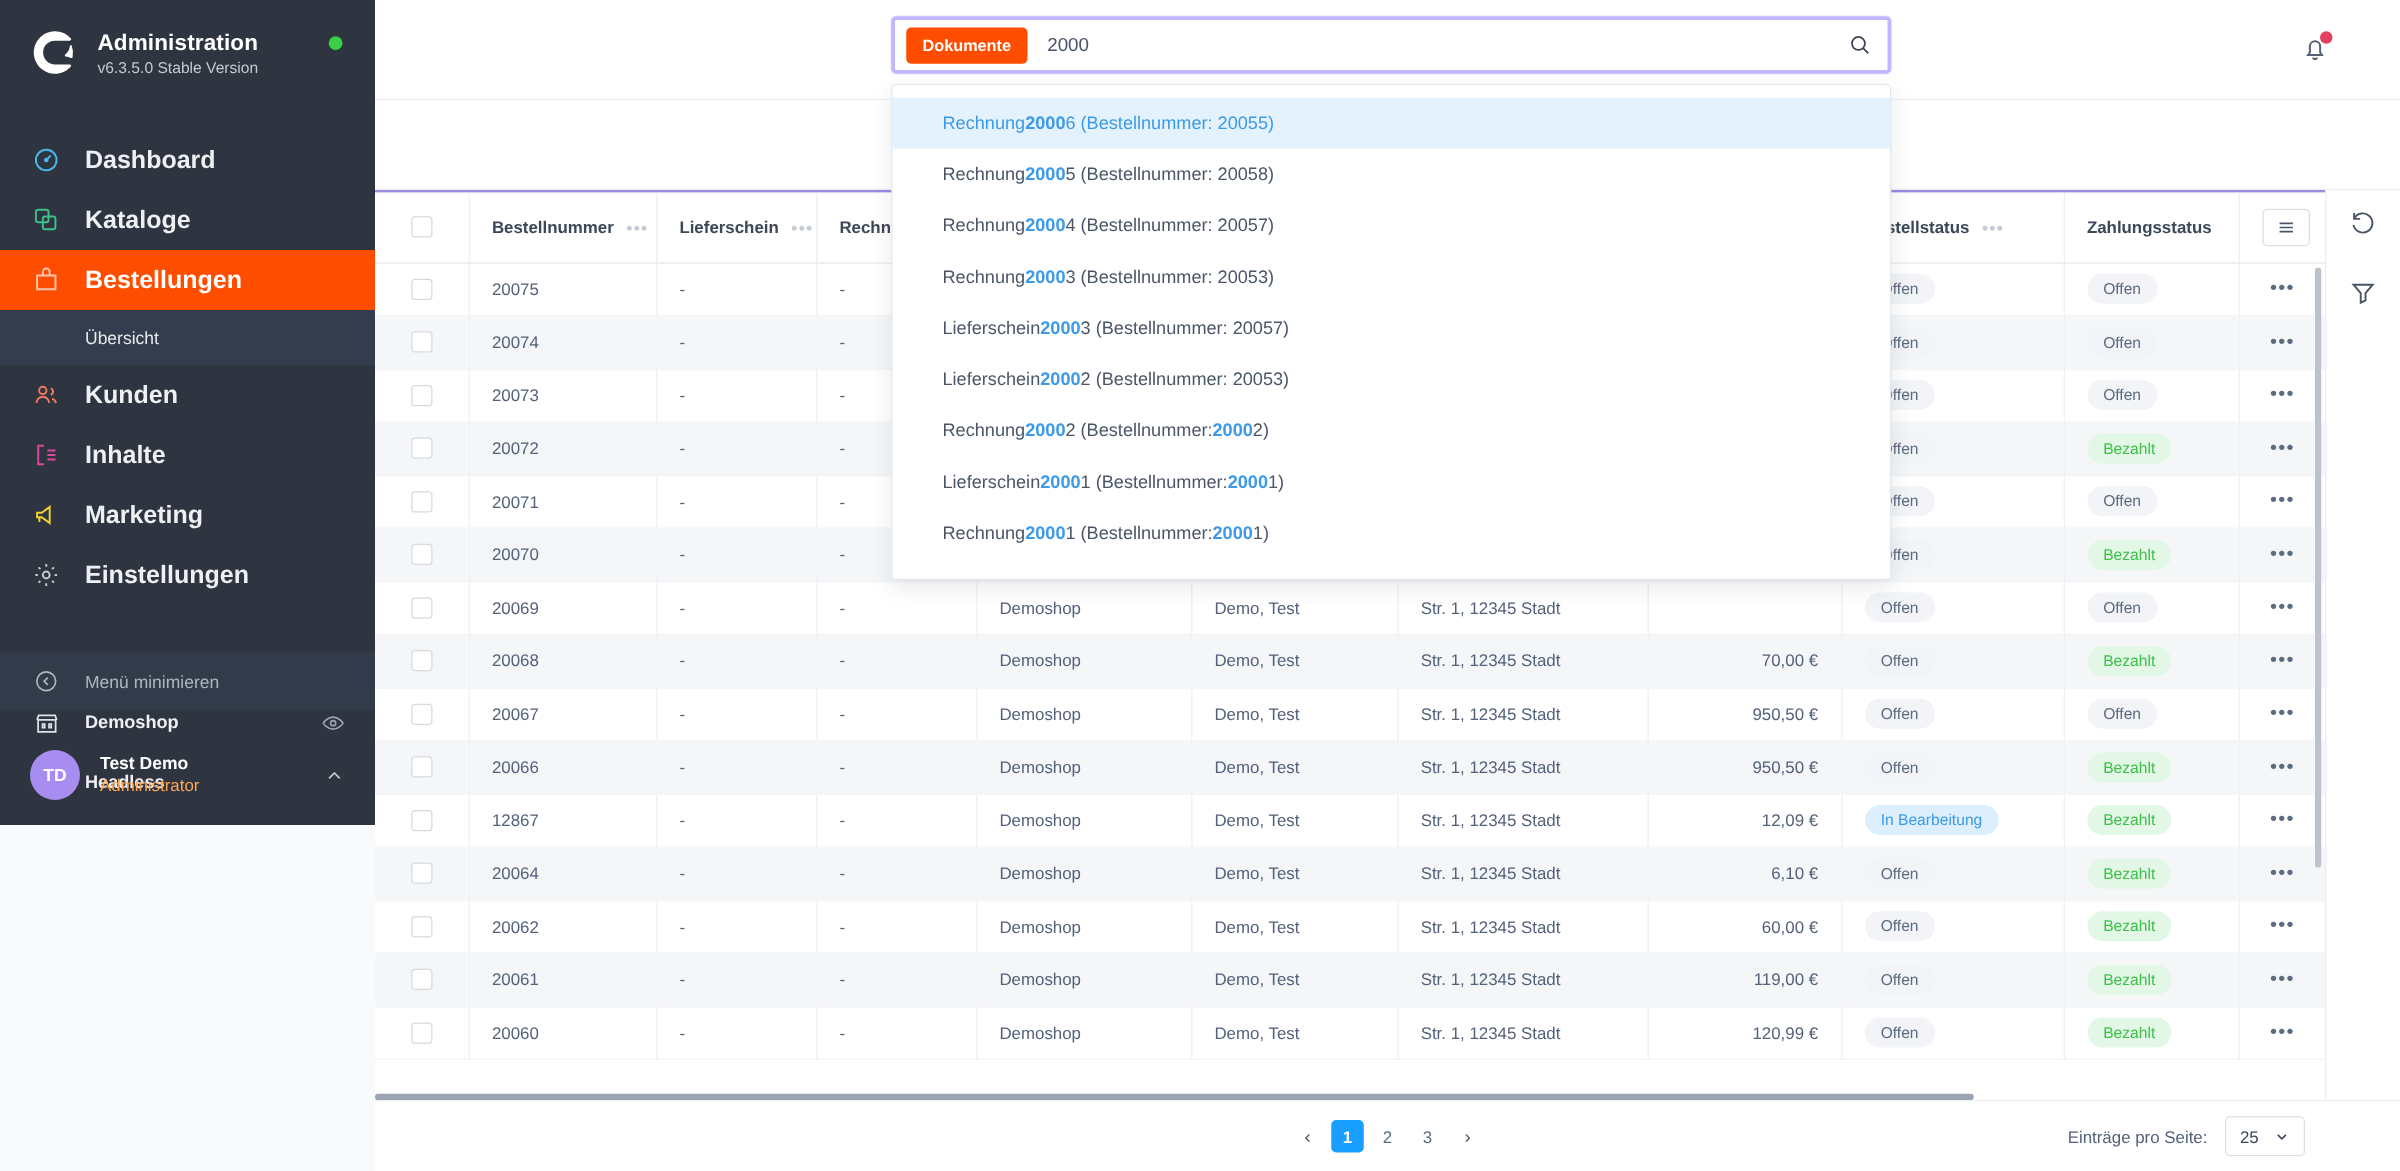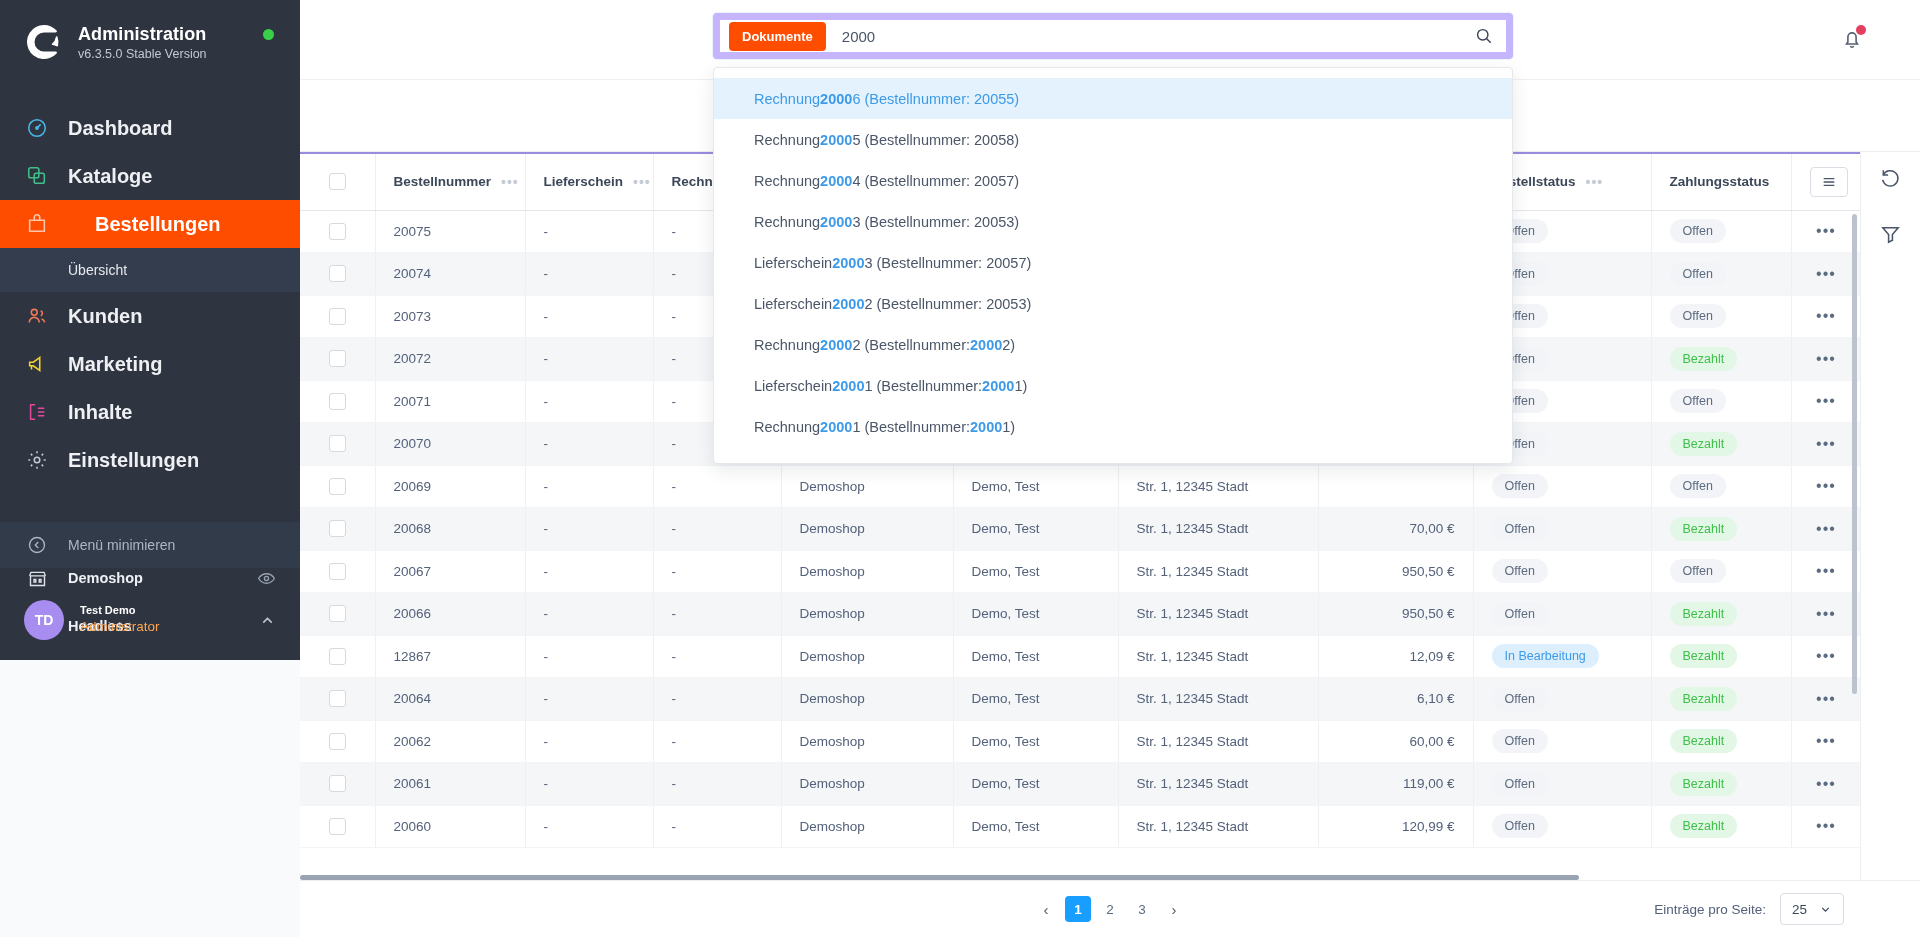--- a/index.html
+++ b/index.html
@@ -35,21 +35,21 @@
   }
 
   .sb-nav { margin-top: 24px; }
   .sb-item {
     display: flex; align-items: center;
     height: 48px; padding: 0 24px;
     cursor: pointer; position: relative;
   }
   .sb-item .ico { width: 26px; flex: 0 0 26px; display:flex; align-items:center; justify-content:center; margin-right: 18px; }
   .sb-item .lbl { font-size: 20px; font-weight: bold; color: #eef0f3; }
-  .sb-item.active { background: #ff4d00; gap: 27px; }
+  .sb-item.active { background: #ff4d00; }
   .sb-item.active .lbl { color: #fff; }
   .sb-sub {
     background: #343d4d; height: 44px;
     display: flex; align-items: center;
     padding-left: 68px; cursor: pointer;
   }
   .sb-sub .lbl { font-size: 14px; color: #e8eaee; }
 
   .sb-sec {
     margin-top: 34px;
@@ -78,37 +78,37 @@
     display: flex; align-items: center; padding: 0 24px;
     cursor: pointer;
   }
   .avatar {
     width: 40px; height: 40px; border-radius: 50%;
     background: #a78df0; color: #fff; font-size: 14px; font-weight: bold;
     display:flex; align-items:center; justify-content:center;
     flex: 0 0 40px; margin-right: 16px;
   }
   .sb-user-names { display:flex; flex-direction: column; flex:1; }
-  .sb-user-name { font-size: 11px; font-weight: bold; color: #fff; line-height:1.35; }
+  .sb-user-name { font-size: 14px; font-weight: bold; color: #fff; line-height:1.35; }
   .sb-user-role { font-size: 13.5px; color: #ffa552; line-height:1.35; }
   .sb-caret { color: #c3c8d1; display:flex; }
 
   
   .main { flex: 1; height: 937px; position: relative; background: #f9fafb; display:flex; flex-direction: column; }
 
   .topbar {
     height: 80px; background: #fff;
     display: flex; align-items: center; justify-content: center;
     position: relative; flex: 0 0 80px;
     border-bottom: 1px solid #eef0f2;
   }
   .searchwrap { position: absolute; left: 413px; top: 13px; width: 800px; z-index: 60; }
   .searchbar {
     height: 46px; background: #fff;
-    border: 7px solid #c4b5fd; border-radius: 4px;
+    border: 3px solid #c4b5fd; border-radius: 4px;
     display: flex; align-items: center; padding: 0 12px 0 9px;
     box-shadow: 0 0 0 1px rgba(91,168,232,.12);
   }
   .tagbtn {
     background: #ff4d00; color: #fff; font-size: 13px; font-weight: bold;
     border-radius: 4px; padding: 7px 13px; border: none; cursor: pointer;
     white-space: nowrap;
   }
   .searchinput {
     flex: 1; border: none; outline: none; background: transparent;
@@ -287,36 +287,36 @@
             <path d="M3.5 19a5.5 5.5 0 0 1 11 0"></path>
           <path d="M16 6.2a3 3 0 0 1 0 5.6"></path>
             <path d="M17 15.2a5.3 5.3 0 0 1 3.5 3.8"></path>
         </svg>
       </span>
       <span class="lbl">Kunden</span>
     </div>
 
     <div class="sb-item">
       <span class="ico">
+        <svg width="22" height="22" viewBox="0 0 24 24" fill="none" stroke="#e0499b" stroke-width="1.7">
+          <path d="M10 4H5v16h5"></path>
+            <path d="M13 8h7M13 12h7M13 16h7"></path>
+        </svg>
+      </span>
+      <span class="lbl">Inhalte</span>
+    </div>
+
+    <div class="sb-item">
+      <span class="ico">
         <svg width="22" height="22" viewBox="0 0 24 24" fill="none" stroke="#f2d230" stroke-width="1.7">
           <path d="M4 10v4h4l7 5V5l-7 5H4z"></path>
             <path d="M6 14v4"></path>
         </svg>
       </span>
       <span class="lbl">Marketing</span>
-    </div>
-
-    <div class="sb-item">
-      <span class="ico">
-        <svg width="22" height="22" viewBox="0 0 24 24" fill="none" stroke="#e0499b" stroke-width="1.7">
-          <path d="M10 4H5v16h5"></path>
-            <path d="M13 8h7M13 12h7M13 16h7"></path>
-        </svg>
-      </span>
-      <span class="lbl">Inhalte</span>
     </div>
 
     <div class="sb-item">
       <span class="ico">
         <svg width="22" height="22" viewBox="0 0 24 24" fill="none" stroke="#c3c8d1" stroke-width="1.7">
           <circle cx="12" cy="12" r="3"></circle>
           <path d="M12 2.5v2.2M12 19.3v2.2M21.5 12h-2.2M4.7 12H2.5M18.7 5.3l-1.6 1.6M6.9 17.1l-1.6 1.6M18.7 18.7l-1.6-1.6M6.9 6.9L5.3 5.3"></path>
         </svg>
       </span>
       <span class="lbl">Einstellungen</span>

